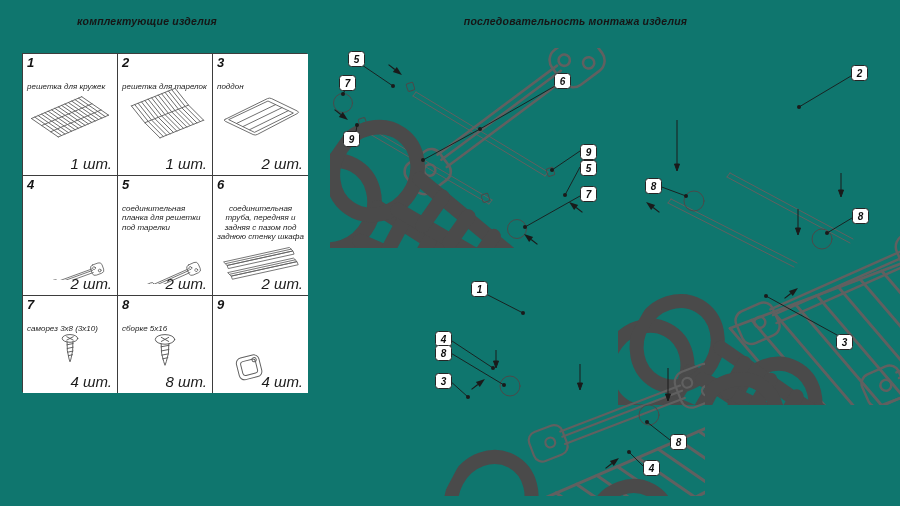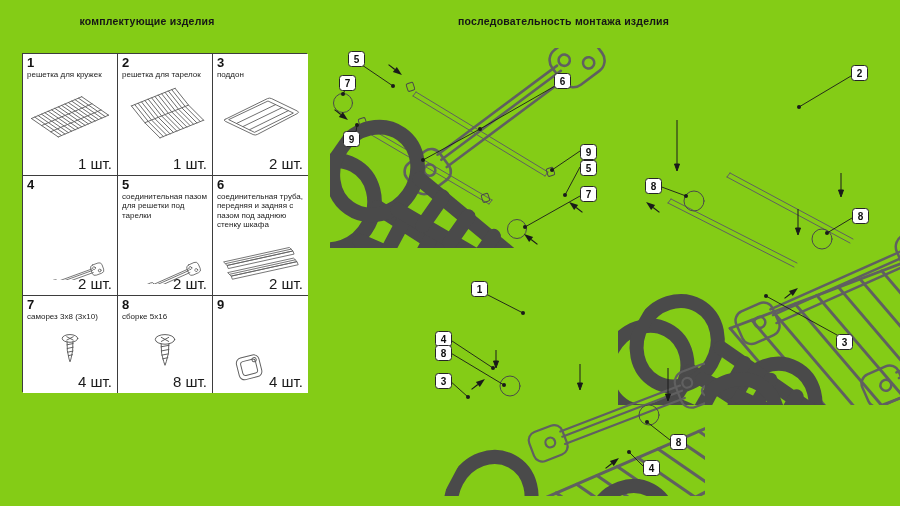--- a/index.html
+++ b/index.html
@@ -1,33 +1,33 @@
 <!DOCTYPE html>
 <html><head>
 <meta charset="utf-8">
 <style>
   html,body{margin:0;padding:0;background:#f4f4f4;}
-  .page{position:relative;width:900px;height:506px;background:#84cc16;overflow:hidden;
-        font-family:"Liberation Sans",sans-serif;color:#111;}
+  .page{position:relative;width:900px;height:506px;background:#0f766e;overflow:hidden;
+        font-family:"Liberation Sans",sans-serif;color:#111;font-style:italic;}
   .sheet-title{position:absolute;top:15px;font-size:10.5px;font-weight:bold;color:#161616;
         text-align:center;letter-spacing:0.2px;}
   .title-left{left:22px;width:250px;}
-  .title-right{left:426px;width:275px;}
+  .title-right{left:438px;width:275px;}
 
   
   .parts-table{position:absolute;left:22px;top:53px;width:285px;height:339px;
         display:grid;grid-template-columns:95px 95px 95px;grid-template-rows:122px 120px 97px;
         border:1px solid #3d3d3d;box-sizing:border-box;}
   .pcell{position:relative;border-right:1px solid #3d3d3d;border-bottom:1px solid #3d3d3d;
         box-sizing:border-box;padding:2px 4px 0 4px;overflow:hidden;background:#fff;}
   .pcell.last-col{border-right:none;}
   .pcell.last-row{border-bottom:none;}
   .pnum{font-size:13px;font-weight:bold;line-height:1.05;color:#141414;}
-  .plbl{font-size:8px;line-height:1.18;color:#222;margin-top:0px;}
-  .plbl.align-right{text-align:left;}
+  .plbl{font-size:8px;line-height:1.18;color:#222;margin-top:12px;}
+  .plbl.align-right{text-align:center;}
   .pqty{position:absolute;right:5px;bottom:3px;font-size:15px;color:#1a1a1a;}
   .pfig{position:absolute;left:50%;transform:translateX(-50%);}
   .figr1{top:36px;} .figr1b{top:30px;} .figr1c{top:40px;}
   .figr2{top:60px;} .figr2c{top:62px;}
   .figr3{top:36px;} .figr3c{top:52px;}
 
   
   .diag{position:absolute;}
   .callout{position:absolute;width:15px;height:14px;background:#fff;border:1.3px solid #262626;
         border-radius:3.5px;display:flex;align-items:center;justify-content:center;
@@ -126,21 +126,21 @@
     <div class="pcell">
       <div class="pnum">4</div>
       <svg class="pfig figr2" width="78" height="44" viewBox="0 0 78 44">
         <use href="#sym-bracket2" transform="translate(10,35) rotate(-20) scale(0.82)" stroke="#606060" fill="none" stroke-width="1.2" stroke-linecap="round" stroke-linejoin="round"></use>
       </svg>
       <div class="pqty">2 шт.</div>
     </div>
 
     <div class="pcell">
       <div class="pnum">5</div>
-      <div class="plbl">соединительная пазом для решетки под тарелки</div>
+      <div class="plbl">соединительная планка для решетки под тарелки</div>
       <svg class="pfig figr2c" width="78" height="46" viewBox="0 0 78 46">
         <use href="#sym-bracket2" transform="translate(10,36) rotate(-24) scale(0.84)" stroke="#606060" fill="none" stroke-width="1.2" stroke-linecap="round" stroke-linejoin="round"></use>
       </svg>
       <div class="pqty">2 шт.</div>
     </div>
 
     <div class="pcell last-col">
       <div class="pnum">6</div>
       <div class="plbl align-right">соединительная труба, передняя и задняя с пазом под заднюю стенку шкафа</div>
       <svg class="pfig figr2" width="82" height="46" viewBox="0 0 100 52">

